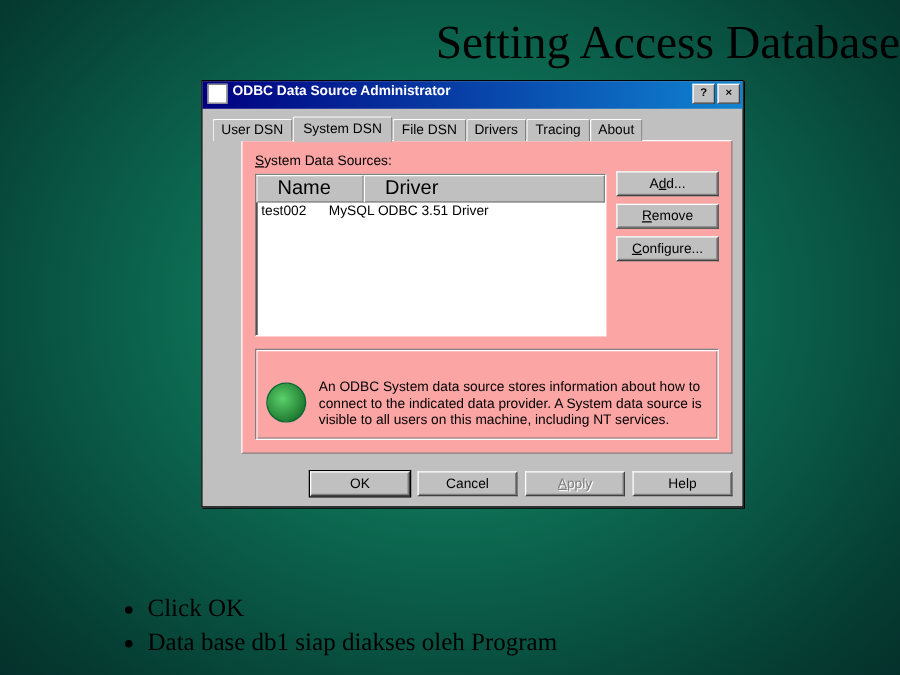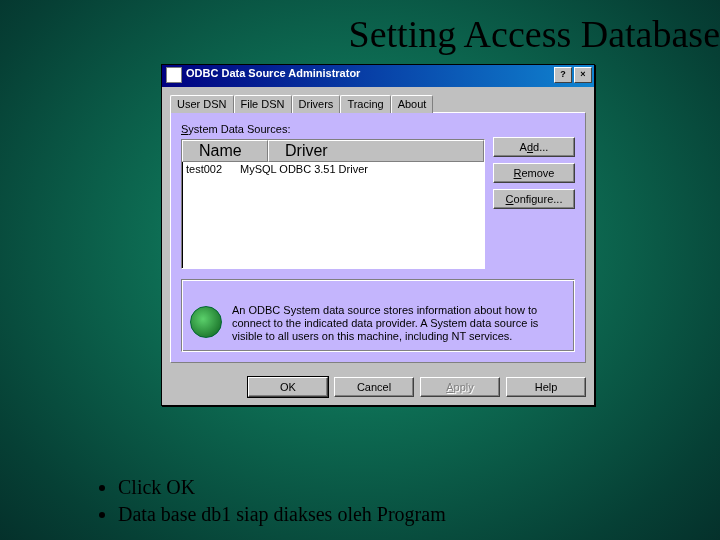--- a/index.html
+++ b/index.html
@@ -97,24 +97,25 @@
   }
   .tab:not(.active) {
     margin-top: 2px;
   }
   .panel {
     border: 1px solid #fff;
     border-left-color: #fff;
     border-top-color: #fff;
     border-right-color: #808080;
     border-bottom-color: #808080;
-    background: #c4b5fd;
+    background: #fca5a5;
     padding: 10px 10px 10px 10px;
     position: relative;
     z-index: 1;
+    margin-left: 23px;
   }
   .panel-inner {
     display: flex;
     gap: 8px;
   }
   .left-col { flex: 1; }
   .right-col { width: 82px; display: flex; flex-direction: column; gap: 6px; padding-top: 14px;}
   .lbl { margin-bottom: 4px; }
 
   .listbox {
@@ -202,20 +203,21 @@
   <div class="titlebar">
     <div class="app-icon"></div>
     <div class="title-text">ODBC Data Source Administrator</div>
     <div class="tb-btn">?</div>
     <div class="tb-btn">×</div>
   </div>
 
   <div class="dialog-body">
     <div class="tabstrip">
       <div class="tab">User DSN</div>
+      <div class="tab active">System DSN</div>
       <div class="tab">File DSN</div>
       <div class="tab">Drivers</div>
       <div class="tab">Tracing</div>
       <div class="tab">About</div>
     </div>
 
     <div class="panel">
       <div class="panel-inner">
         <div class="left-col">
           <div class="lbl"><span class="u">S</span><span>ystem Data Sources:</span></div>

